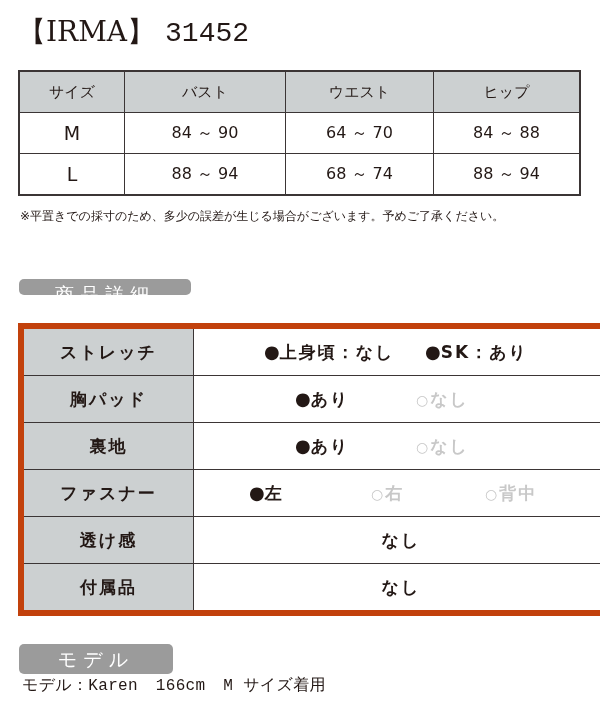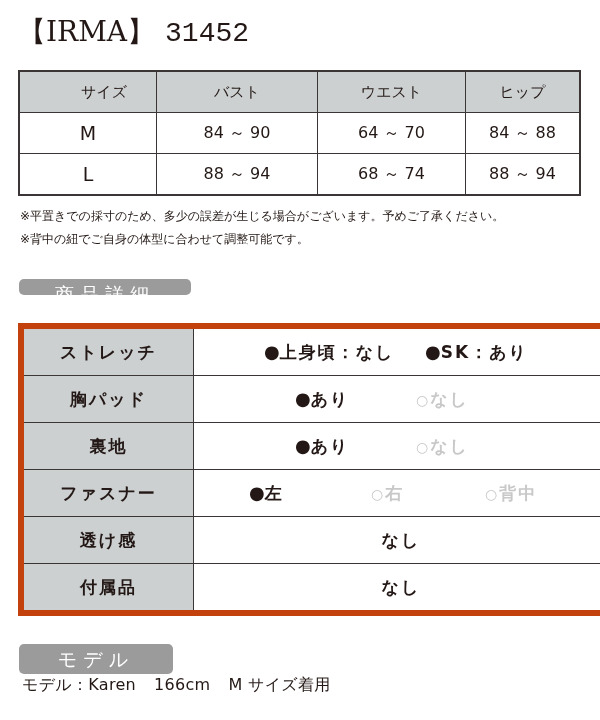--- a/index.html
+++ b/index.html
@@ -16,21 +16,21 @@
   .size-table {
     left:18px; top:70px; width:563px; height:123px;
     border:2px solid #3b3535;
   }
   .size-table td, .size-table th {
     border:1px solid #3b3535; text-align:center; font-weight:normal;
     font-size:15px; color:#231815; padding:0;
   }
   .size-table th { background:#ccd0d1; height:40px; }
   .size-table td { height:40px; font-size:16px; }
-  .size-table .col0 { width:104px;padding-left:32px; }
+  .size-table .col0 { width:104px; }
   .size-table .col1 { width:160px; }
   .size-table .col2 { width:147px; }
   .size-table .rowlabel { font-size:19px; }
 
   .notes { position:absolute; left:20px; top:205px; font-size:12px; line-height:23px; color:#231815; }
   .notes div { white-space:nowrap; }
 
   .pill {
     position:absolute; left:19px; background:#9b9b9b; border-radius:5px;
     color:#ffffff; text-align:center; font-size:19px; letter-spacing:6px;
@@ -50,21 +50,21 @@
     background:#ccd0d1; width:169px; text-align:center; letter-spacing:2px;
   }
   .detail-table td.value { text-align:center; letter-spacing:2px; }
   .opts { position:relative; height:46px; }
   .opt { position:absolute; top:50%; transform:translateY(-50%); white-space:nowrap; }
   .opt.off { color:#c8c8c8; }
   .dot-on { font-size:18px; color:#231815; letter-spacing:0; }
   .dot-off { font-size:14px; color:#c8c8c8; letter-spacing:0; margin-right:2px; }
 
   .model-line {
-    position:absolute; left:22px; top:675px; font-size:16px; color:#231815; white-space:nowrap; letter-spacing:0.3px;
+    position:absolute; left:22px; top:675px; font-size:16px; color:#231815; white-space:nowrap; letter-spacing:0.3px;font-family:Liberation Mono, monospace;
   }
   .model-line span { margin-right:18px; }
 </style>
 </head>
 <body>
 
 <div class="title">
   <span>【IRMA】</span><span class="num">31452</span>
 </div>
 
@@ -86,21 +86,20 @@
     <td class="rowlabel">L</td>
     <td>88 ～ 94</td>
     <td>68 ～ 74</td>
     <td>88 ～ 94</td>
   </tr>
 </tbody>
   </table>
 
 <div class="notes">
   <div>※平置きでの採寸のため、多少の誤差が生じる場合がございます。予めご了承ください。</div>
-  <div>※背中の紐でご自身の体型に合わせて調整可能です。</div>
 </div>
 
 <div class="pill pill-details">商品詳細</div>
 
 <table class="detail-table">
   <tbody>
       <tr>
     <td class="label">ストレッチ</td>
     <td class="value">
       <div class="opts">

